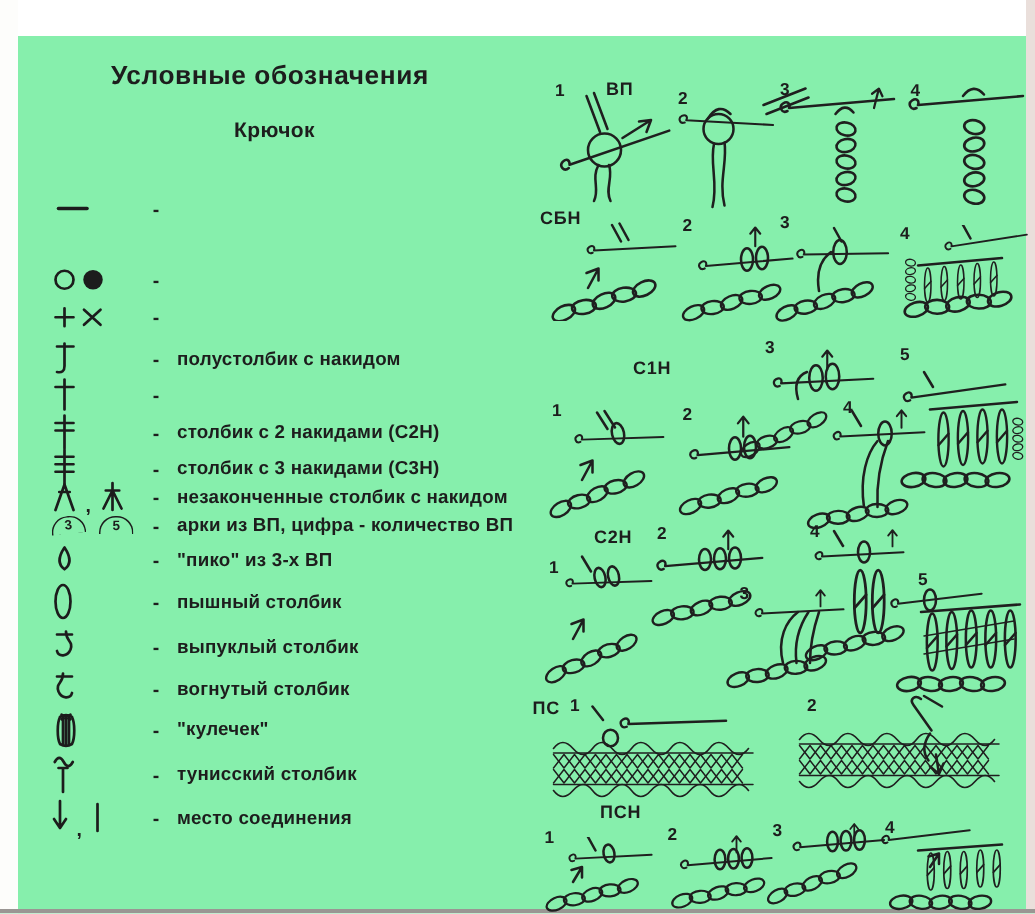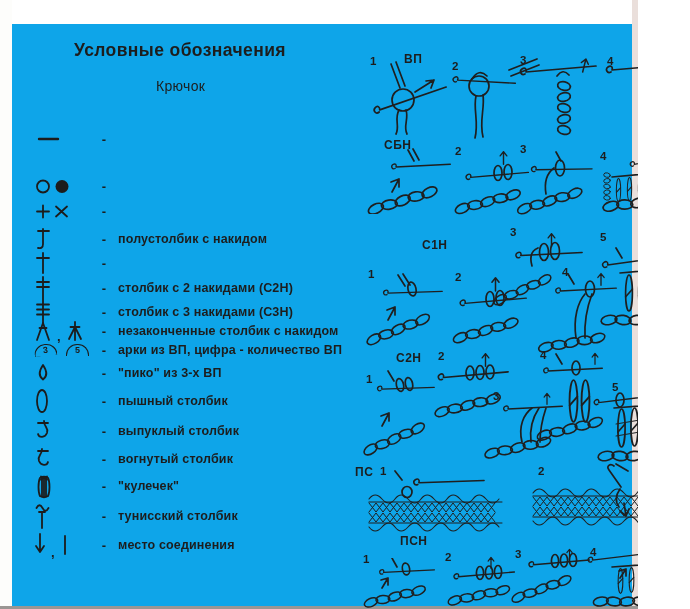--- a/index.html
+++ b/index.html
@@ -1,28 +1,28 @@
 <!DOCTYPE html>
 <html><head>
 <meta charset="utf-8">
 <style>
   html,body{margin:0;padding:0;background:#ffffff;}
   .page{
-    position:relative;width:638px;height:609px;overflow:hidden;
-    background:#0ea5e9;
+    position:relative;width:690px;height:609px;overflow:hidden;
+    background:#86efac;
     font-family:"Liberation Sans", sans-serif;
     color:#1d1d1d;
   }
   .edge-top{position:absolute;left:0;top:0;width:690px;height:24px;background:#ffffff;}
   .edge-left{position:absolute;left:0;top:0;width:12px;height:609px;background:#fdfdfb;}
   .edge-right{position:absolute;right:0;top:0;width:6px;height:609px;background:#eadfdb;}
   .edge-bottom{position:absolute;left:0;bottom:0;width:690px;height:3px;background:#9a9693;}
 
   .title{position:absolute;left:74px;top:40px;font-size:17.5px;font-weight:600;letter-spacing:.4px;}
-  .subtitle{position:absolute;left:156px;top:78px;font-size:14px;font-weight:400;letter-spacing:.3px;}
+  .subtitle{position:absolute;left:156px;top:78px;font-size:14px;font-weight:700;letter-spacing:.3px;}
 
   .row{position:absolute;left:30px;width:322px;display:flex;align-items:center;}
   .row.twoLine{align-items:flex-end;}
   .sym{width:60px;flex:0 0 60px;display:flex;align-items:center;gap:5px;padding-left:4px;box-sizing:border-box;}
   .dash{width:28px;flex:0 0 28px;text-align:center;font-weight:700;font-size:13px;}
   .lbl{font-size:12.5px;font-weight:600;letter-spacing:.15px;line-height:1.3;}
   .gap{margin-left:16px;}
   svg.gsym{fill:none;stroke:#1c1c1c;stroke-width:1.8;stroke-linecap:round;stroke-linejoin:round;flex:0 0 auto;}
   .arc{width:21px;height:11px;border:1.6px solid #1c1c1c;border-bottom:none;
        border-radius:11px 11px 0 0/11px 11px 0 0;font-size:9px;font-weight:700;
@@ -298,21 +298,21 @@
   <svg class="ill" style="left:598px;top:52px;" width="88" height="92">
     <g transform="translate(6,10)">
         <use href="#hook" width="80" height="14"></use>
       </g>
     <path d="M44,12 q7,-9 14,-1"></path>
     <g transform="translate(42,24)">
         <use href="#chv" width="19" height="66"></use>
       </g>
   </svg>
 
-  <div class="seclabel" style="left:360px;top:138px;margin-left:24px;">СБН</div>
+  <div class="seclabel" style="left:360px;top:138px;">СБН</div>
   <div class="stepnum" style="left:455px;top:145px;">2</div>
   <div class="stepnum" style="left:520px;top:143px;">3</div>
   <div class="stepnum" style="left:600px;top:150px;">4</div>
 
   <svg class="ill" style="left:360px;top:148px;" width="92" height="66">
     <g transform="translate(4,56) rotate(-17)">
         <use href="#chh" width="78" height="16"></use>
       </g>
     <g transform="translate(30,12) rotate(2)">
         <use href="#hook" width="62" height="12"></use>

